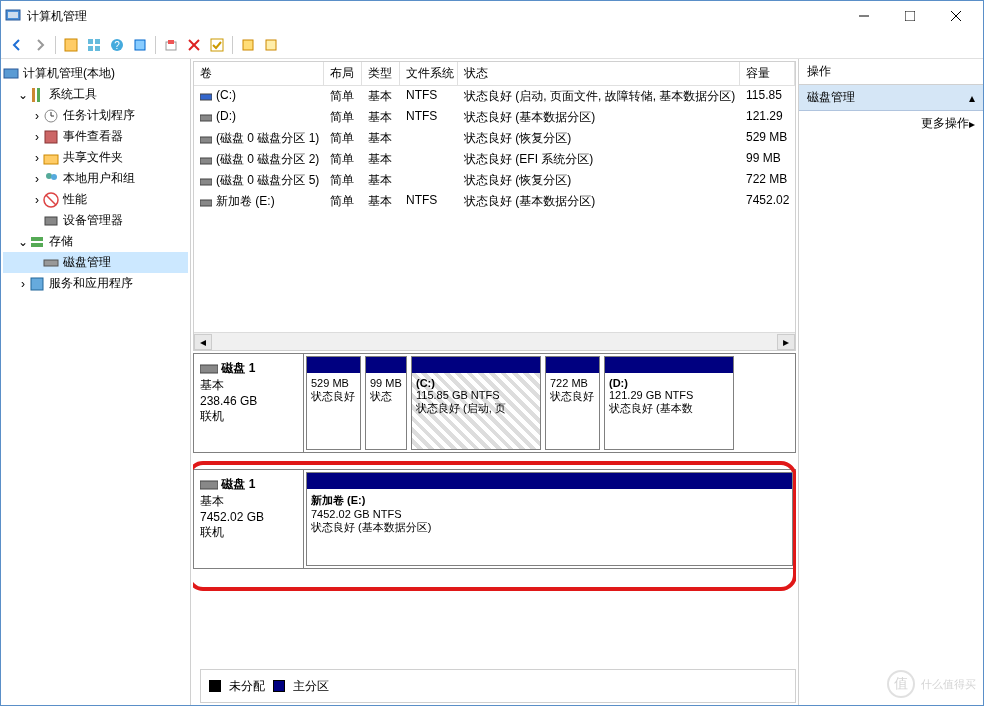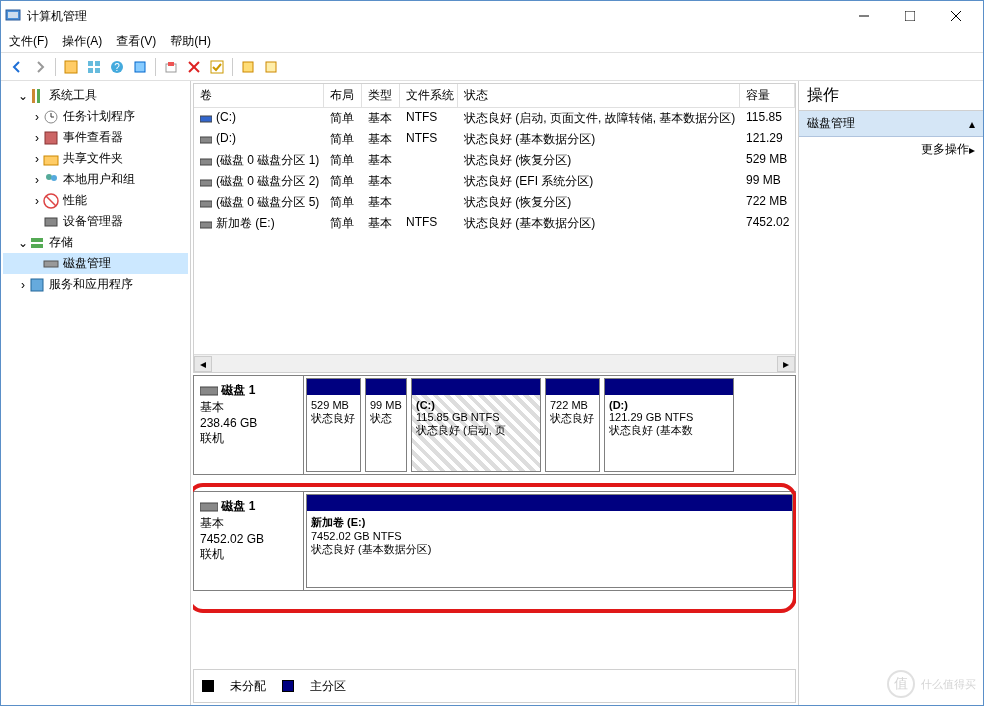--- a/index.html
+++ b/index.html
@@ -37,27 +37,27 @@
 .hscroll .track { flex: 1; }
 .diskarea { flex: 1; overflow: auto; margin: 0 2px 2px 2px; position: relative; }
 .diskrow { display: flex; border: 1px solid #808080; margin-bottom: 8px; height: 100px; }
 .diskinfo { width: 110px; padding: 6px; font-size: 12px; border-right: 1px solid #808080; position: relative; }
 .diskinfo .dic { width: 18px; height: 12px; display: inline-block; vertical-align: middle; }
 .diskparts { flex: 1; display: flex; }
 .part { border: 1px solid #808080; margin: 2px; display: flex; flex-direction: column; position: relative; }
 .part .hdr { height: 16px; background: #000080; }
 .part .bdy { flex: 1; padding: 4px; font-size: 11px; overflow: hidden; }
 .part.sel .bdy { background: repeating-linear-gradient(45deg, #fff, #fff 4px, #ddd 4px, #ddd 8px); }
-.legend { height: 26px; border: 1px solid #d0d0d0; margin: 0 2px 2px 2px; display: flex; align-items: center; padding: 16px 8px; gap: 16px; font-size: 12px; }
+.legend { height: 26px; border: 1px solid #d0d0d0; margin: 0 2px 2px 9px; display: flex; align-items: center; padding: 16px 8px; gap: 8px; font-size: 12px; }
 .lbox { width: 12px; height: 12px; border: 1px solid #000; display: inline-block; }
 .lbox.u { background: #000; }
 .lbox.p { background: #000080; }
 .redbox { position: absolute; border: 4px solid #e01818; border-radius: 16px; pointer-events: none; }
 .actions { width: 184px; padding: 0; }
-.actions .ahead { padding: 4px 8px; font-size: 16px; border-bottom: 1px solid #d0d0d0; }
+.actions .ahead { padding: 4px 8px; font-size: 12px; border-bottom: 1px solid #d0d0d0; }
 .actions .asec { background: #d5e6f6; padding: 4px 8px; display: flex; justify-content: space-between; align-items: center; border-bottom: 1px solid #b0c4de; }
 .actions .aitem { padding: 4px 8px 4px 24px; display: flex; justify-content: flex-end; align-items: center; }
 .watermark { position: absolute; right: 10px; bottom: 10px; opacity: 0.25; font-size: 11px; color: #555; display:flex; align-items:center; gap:6px; }
 .watermark .wc { width:28px; height:28px; border-radius:50%; border:2px solid #888; display:flex; align-items:center; justify-content:center; font-size:14px; }
 </style>
 </head>
 <body>
 
 <div class="window">
   <div class="titlebar">
@@ -81,26 +81,20 @@
         </div>
       <div class="winbtn">
           <svg viewBox="0 0 10 10">
             <line x1="0" y1="0" x2="10" y2="10" stroke="#000"></line>
             <line x1="10" y1="0" x2="0" y2="10" stroke="#000"></line>
           </svg>
         </div>
     </div>
   </div>
 
-  <div class="menubar">
-    <span>文件(F)</span>
-    <span>操作(A)</span>
-    <span>查看(V)</span>
-    <span>帮助(H)</span>
-  </div>
 
   <div class="toolbar">
     <div class="tbtn">
         <svg width="14" height="14" viewBox="0 0 14 14">
           <path d="M9 2 L4 7 L9 12" fill="none" stroke="#1e6fd6" stroke-width="2"></path>
         </svg>
       </div>
     <div class="tbtn">
         <svg width="14" height="14" viewBox="0 0 14 14">
           <path d="M5 2 L10 7 L5 12" fill="none" stroke="#999" stroke-width="2"></path>
@@ -158,20 +152,26 @@
       </div>
     <div class="tbtn">
         <svg width="14" height="14" viewBox="0 0 14 14">
           <rect x="2" y="2" width="10" height="10" fill="#fea" stroke="#c80"></rect>
         </svg>
       </div>
   </div>
 
   <div class="main">
     <div class="tree">
+      <div class="tree-node d1">
+          <span class="ic"><svg viewBox="0 0 16 16">
+              <rect x="1" y="3" width="14" height="9" fill="#5a9bd4" stroke="#2a5a99"></rect>
+            </svg></span>
+          <span>计算机管理(本地)</span>
+        </div>
       <div class="tree-node d2">
           <span class="tw">⌄</span>
           <span class="ic"><svg viewBox="0 0 16 16">
               <rect x="3" y="1" width="3" height="14" fill="#c83"></rect>
               <rect x="8" y="1" width="3" height="14" fill="#5a5"></rect>
             </svg></span>
           <span>系统工具</span>
         </div>
       <div class="tree-node d3">
           <span class="tw">›</span>

